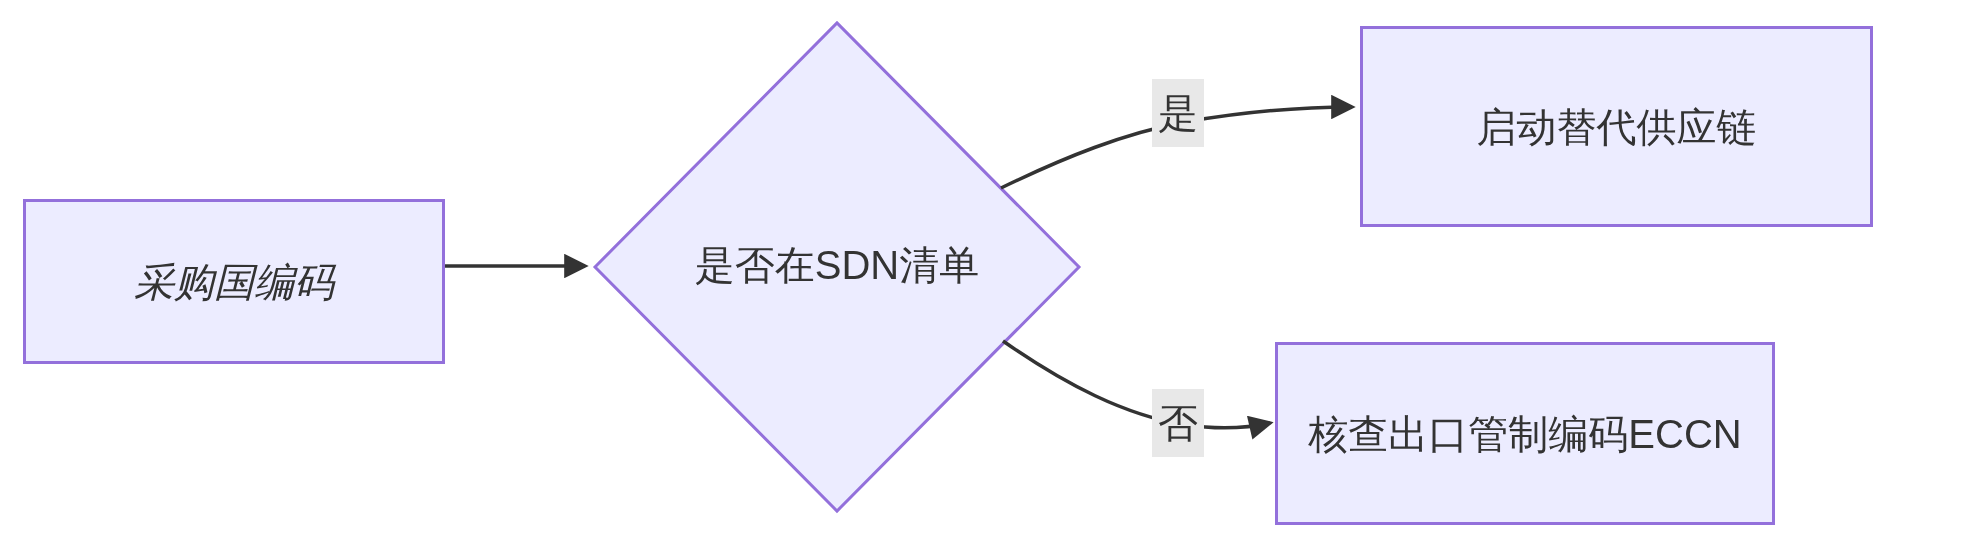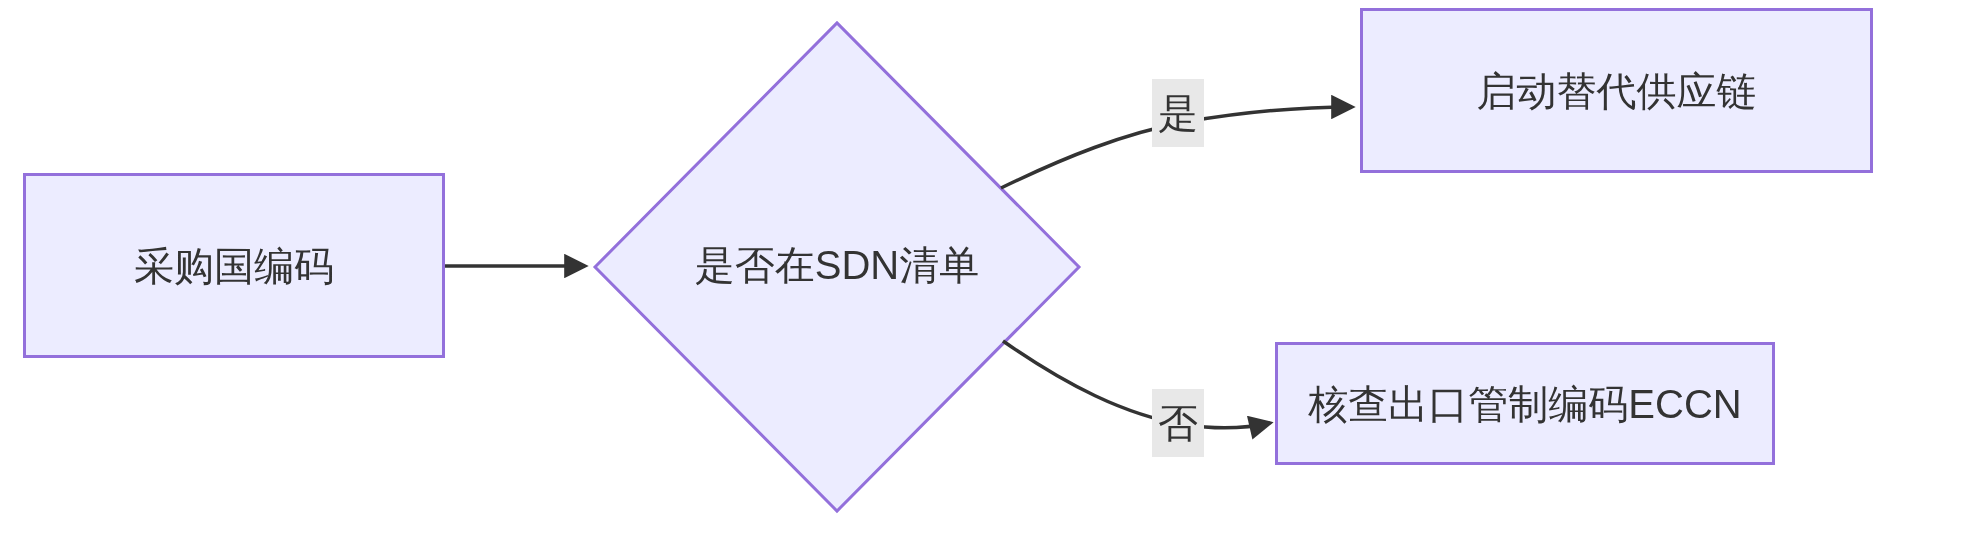--- a/index.html
+++ b/index.html
@@ -24,23 +24,23 @@
   .diamond-shape{fill:var(--node-fill);stroke:var(--node-border);stroke-width:3px;}
   .node{
     position:absolute;
     background:var(--node-fill);
     border:3px solid var(--node-border);
     display:flex;align-items:center;justify-content:center;
     color:var(--node-text);
     font-size:40px;line-height:1.2;
     white-space:nowrap;
   }
-  .node-start{left:23px;top:173px;width:422px;height:185px;}
-  .node-yes-branch{left:1360px;top:8px;width:513px;height:165px;}
-  .node-no-branch{left:1275px;top:342px;width:500px;height:123px;}
+  .node-start{left:23px;top:199px;width:422px;height:165px;font-style:italic;}
+  .node-yes-branch{left:1360px;top:26px;width:513px;height:201px;}
+  .node-no-branch{left:1275px;top:342px;width:500px;height:183px;}
   .diamond-label{
     position:absolute;left:837px;top:265px;
     transform:translate(-50%,-50%);
     color:var(--node-text);font-size:40px;line-height:1.2;
     white-space:nowrap;text-align:left;
   }
   .edge-label{
     position:absolute;transform:translate(-50%,-50%);
     background:var(--edge-label-bg);
     color:var(--node-text);

